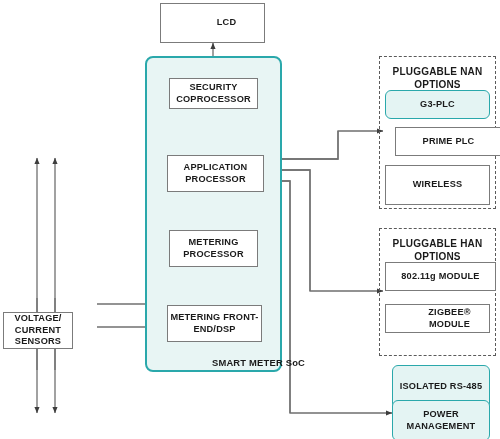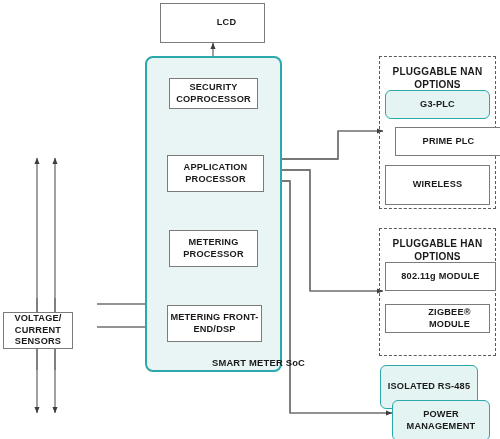--- a/index.html
+++ b/index.html
@@ -165,20 +165,20 @@
   <div class="dashed-group" style="left:379px;top:228px;width:117px;height:128px;"></div>
   <div class="group-title" style="left:379px;top:238px;width:117px;">PLUGGABLE HAN OPTIONS</div>
 
   <div class="box plain-box" style="left:385px;top:262px;width:111px;height:29px;">
     <span>802.11g MODULE</span>
   </div>
   <div class="box plain-box" style="left:385px;top:304px;width:105px;height:29px;padding-left:24px;">
     <span>ZIGBEE® MODULE</span>
   </div>
 
-  <div class="box teal-box" style="left:380px;top:365px;width:98px;height:44px;">
+  <div class="box teal-box" style="left:392px;top:365px;width:98px;height:44px;">
     <span>ISOLATED RS-485</span>
   </div>
   <div class="box teal-box" style="left:392px;top:400px;width:98px;height:41px;">
     <span>POWER MANAGEMENT</span>
   </div>
 
 </div>
 
 </body></html>

